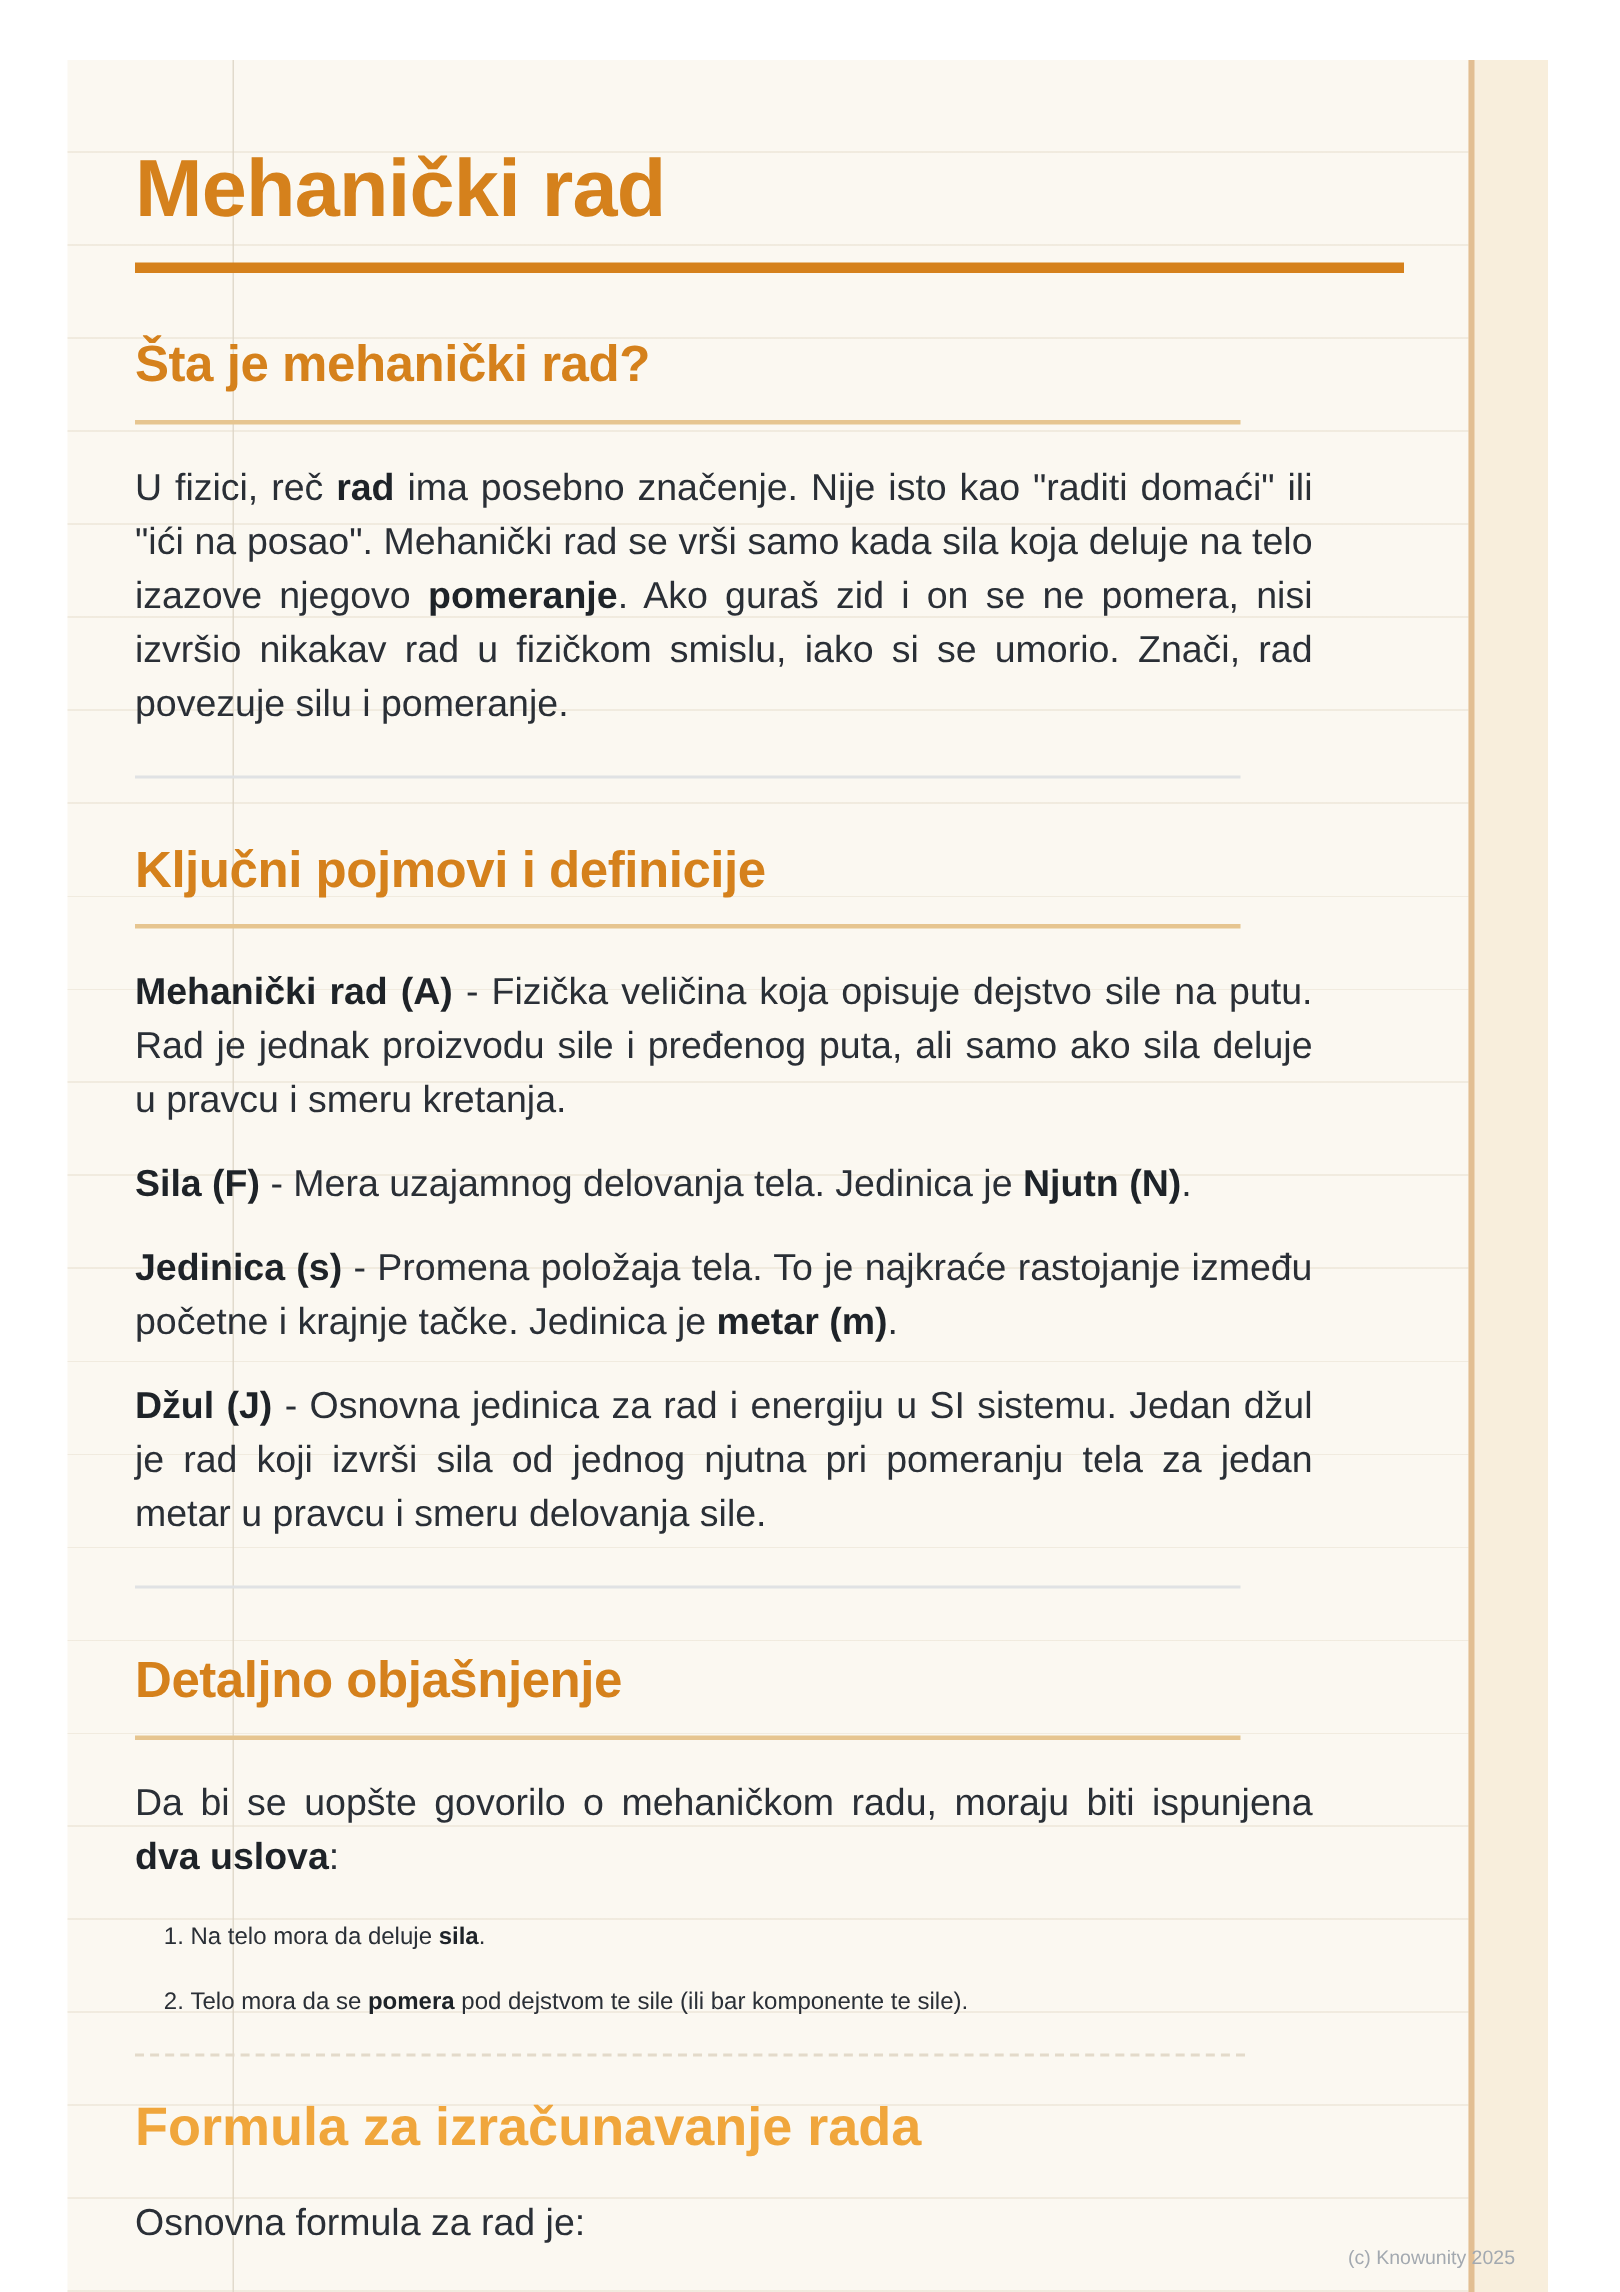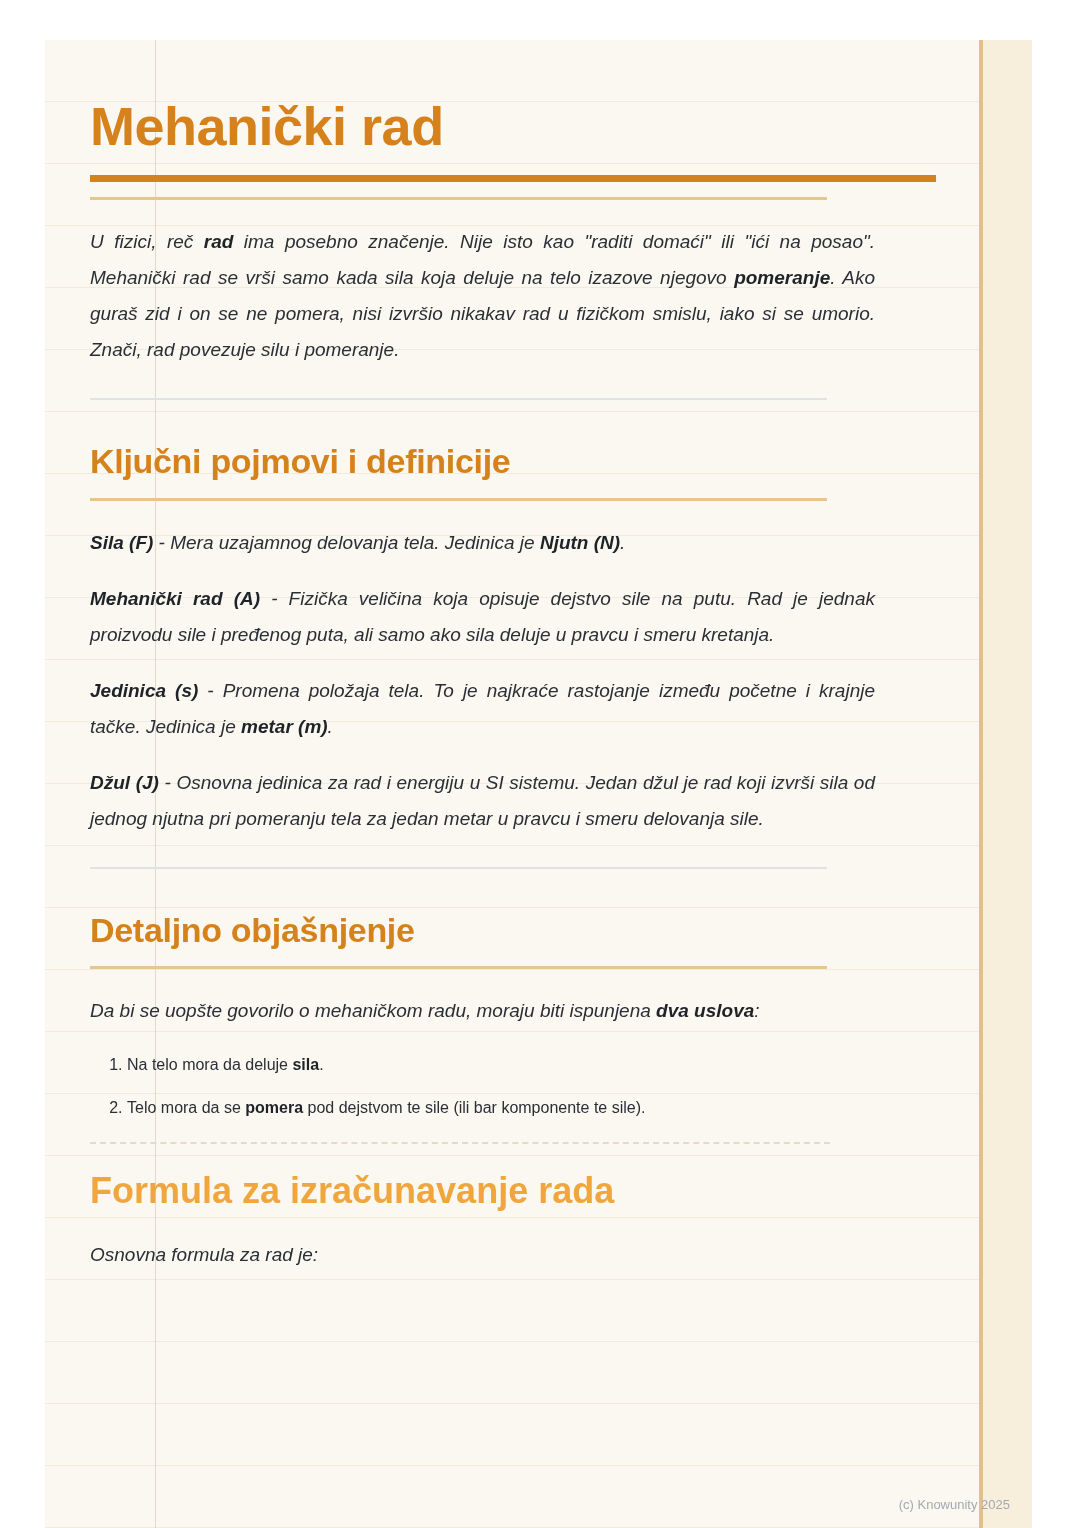--- a/index.html
+++ b/index.html
@@ -73,24 +73,23 @@
   }
   .h2-rule{
     width:737px;
     height:3px;
     background:var(--rule-tan);
     margin-top:15px;
   }
   p.body{
     margin-top:24px;
     color:var(--body-text);
-    font-size:19px;
+    font-size:25px;
     line-height:36px;
     text-align:justify;
-    font-style:italic;
   }
   p.body + p.body{margin-top:20px;}
   p.body b, li b{font-weight:700;color:#1E2328;}
   hr.divider{
     border:none;
     border-top:2px solid var(--divider);
     margin-top:30px;
     width:737px;
   }
   ol.conditions{
@@ -128,31 +127,32 @@
 <div class="card">
   <div class="margin-line"></div>
   <div class="side-band"></div>
 
   <div class="content">
 
     <h1>Mehanički rad</h1>
     <div class="title-rule"></div>
 
     <section>
+      <h2>Šta je mehanički rad?</h2>
       <div class="h2-rule"></div>
       <p class="body"><span>U fizici, reč </span><b>rad</b><span> ima posebno značenje. Nije isto kao "raditi domaći" ili "ići na posao". Mehanički rad se vrši samo kada sila koja deluje na telo izazove njegovo </span><b>pomeranje</b><span>. Ako guraš zid i on se ne pomera, nisi izvršio nikakav rad u fizičkom smislu, iako si se umorio. Znači, rad povezuje silu i pomeranje.</span></p>
     </section>
 
     <hr class="divider">
 
     <section>
       <h2>Ključni pojmovi i definicije</h2>
       <div class="h2-rule"></div>
+      <p class="body"><b>Mehanički rad (A)</b><span> - Fizička veličina koja opisuje dejstvo sile na putu. Rad je jednak proizvodu sile i pređenog puta, ali samo ako sila deluje u pravcu i smeru kretanja.</span></p>
       <p class="body"><b>Sila (F)</b><span> - Mera uzajamnog delovanja tela. Jedinica je </span><b>Njutn (N)</b><span>.</span></p>
-      <p class="body"><b>Mehanički rad (A)</b><span> - Fizička veličina koja opisuje dejstvo sile na putu. Rad je jednak proizvodu sile i pređenog puta, ali samo ako sila deluje u pravcu i smeru kretanja.</span></p>
       <p class="body"><b>Jedinica (s)</b><span> - Promena položaja tela. To je najkraće rastojanje između početne i krajnje tačke. Jedinica je </span><b>metar (m)</b><span>.</span></p>
       <p class="body"><b>Džul (J)</b><span> - Osnovna jedinica za rad i energiju u SI sistemu. Jedan džul je rad koji izvrši sila od jednog njutna pri pomeranju tela za jedan metar u pravcu i smeru delovanja sile.</span></p>
     </section>
 
     <hr class="divider">
 
     <section>
       <h2>Detaljno objašnjenje</h2>
       <div class="h2-rule"></div>
       <p class="body"><span>Da bi se uopšte govorilo o mehaničkom radu, moraju biti ispunjena </span><b>dva uslova</b><span>:</span></p>

